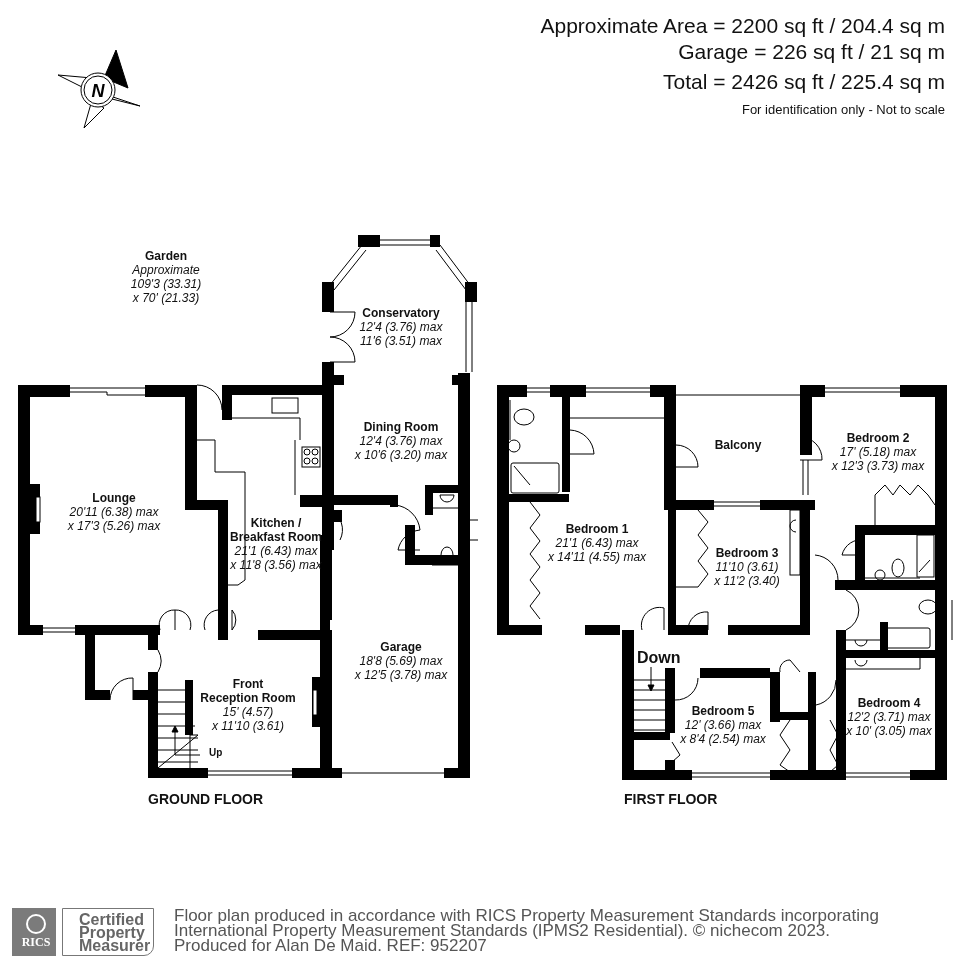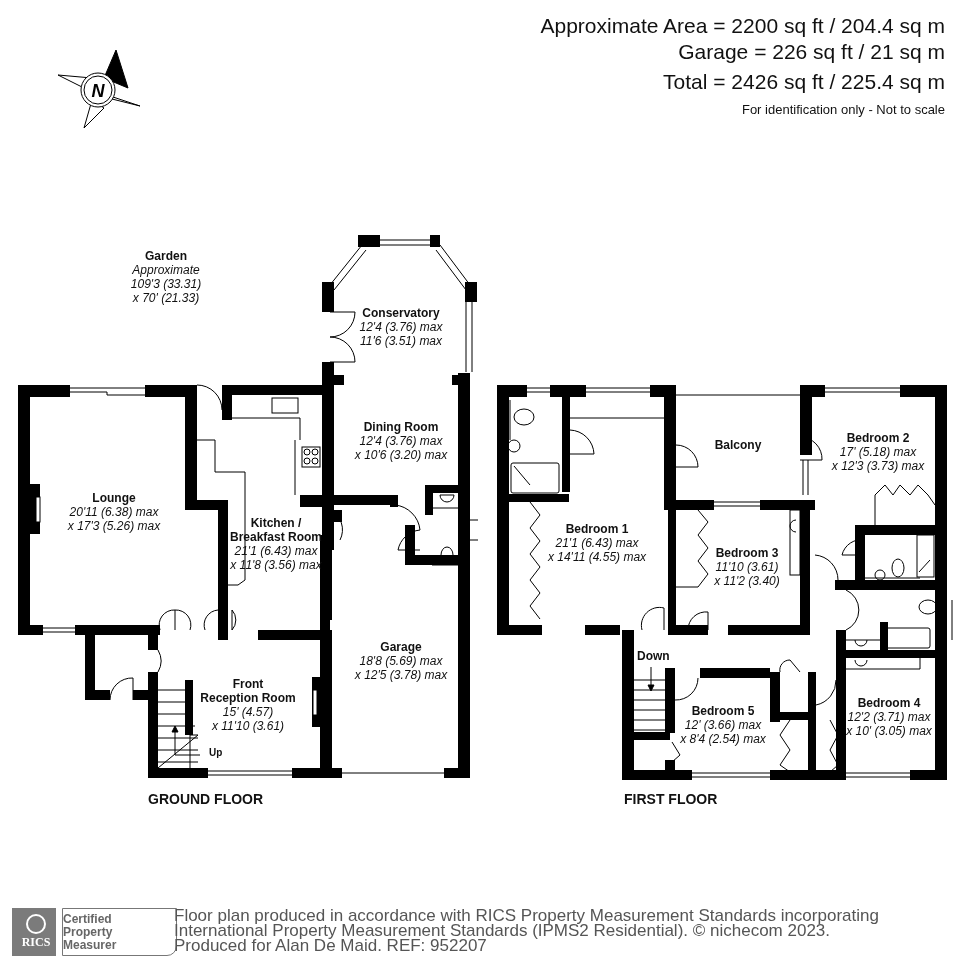--- a/index.html
+++ b/index.html
@@ -9,21 +9,21 @@
   .area-note { position: absolute; right: 30px; font-size: 13px; color: #111; }
   .room-label { position: absolute; text-align: center; font-size: 12px; line-height: 14px; color: #111; transform: translateX(-50%); white-space: nowrap; }
   .room-label .rname { font-weight: bold; display: block; }
   .room-label .dim { display: block; font-style: italic; }
   .floor-title { position: absolute; font-weight: bold; font-size: 14px; color: #111; }
   .plan-svg { position: absolute; left: 0; top: 0; width: 975px; height: 975px; }
   .footer-text { position: absolute; left: 174px; top: 908px; font-size: 17px; line-height: 15px; color: #555; }
   .rics-box { position: absolute; left: 12px; top: 908px; width: 44px; height: 48px; background: #7b7b7b; color: #fff; }
   .rics-box .rics-text { position: absolute; bottom: 6px; left: 0; width: 48px; text-align: center; font-family: "Liberation Serif", serif; font-weight: bold; font-size: 12px; }
   .rics-box .lion { position: absolute; top: 6px; left: 14px; width: 20px; height: 20px; border-radius: 50%; border: 2px solid #fff; box-sizing: border-box; }
-  .cert-box { position: absolute; left: 62px; top: 908px; width: 115px; height: 48px; border: 1px solid #777; border-radius: 0 0 10px 0; box-sizing: border-box; padding: 4px 0 0 0; font-size: 12px; line-height: 13px; font-weight: bold; color: #666; }
+  .cert-box { position: absolute; left: 62px; top: 908px; width: 92px; height: 48px; border: 1px solid #777; border-radius: 0 0 10px 0; box-sizing: border-box; padding: 4px 0 0 16px; font-size: 16px; line-height: 13px; font-weight: bold; color: #666; }
   .cert-box span { display: block; }
 </style>
 </head>
 <body>
 
 <div class="area-line" style="top:14px;">Approximate Area = 2200 sq ft / 204.4 sq m</div>
 <div class="area-line" style="top:40px;">Garage = 226 sq ft / 21 sq m</div>
 <div class="area-line" style="top:70px;">Total = 2426 sq ft / 225.4 sq m</div>
 <div class="area-note" style="top:102px;">For identification only - Not to scale</div>
 
@@ -377,21 +377,21 @@
 <div class="room-label" style="left:723px; top:704px;">
   <span class="rname">Bedroom 5</span>
   <span class="dim">12' (3.66) max</span>
   <span class="dim">x 8'4 (2.54) max</span>
 </div>
 <div class="room-label" style="left:889px; top:696px;">
   <span class="rname">Bedroom 4</span>
   <span class="dim">12'2 (3.71) max</span>
   <span class="dim">x 10' (3.05) max</span>
 </div>
-<div class="abs" style="left:637px; top:649px; font-size:12px; font-weight:bold;">Down</div>
+<div class="abs" style="left:637px; top:649px; font-size:16px; font-weight:bold;">Down</div>
 <div class="floor-title" style="left:624px; top:791px;">FIRST FLOOR</div>
 
 <div class="rics-box">
   <div class="lion"></div>
   <div class="rics-text">RICS</div>
 </div>
 <div class="cert-box">
   <span>Certified</span>
   <span>Property</span>
   <span>Measurer</span>

